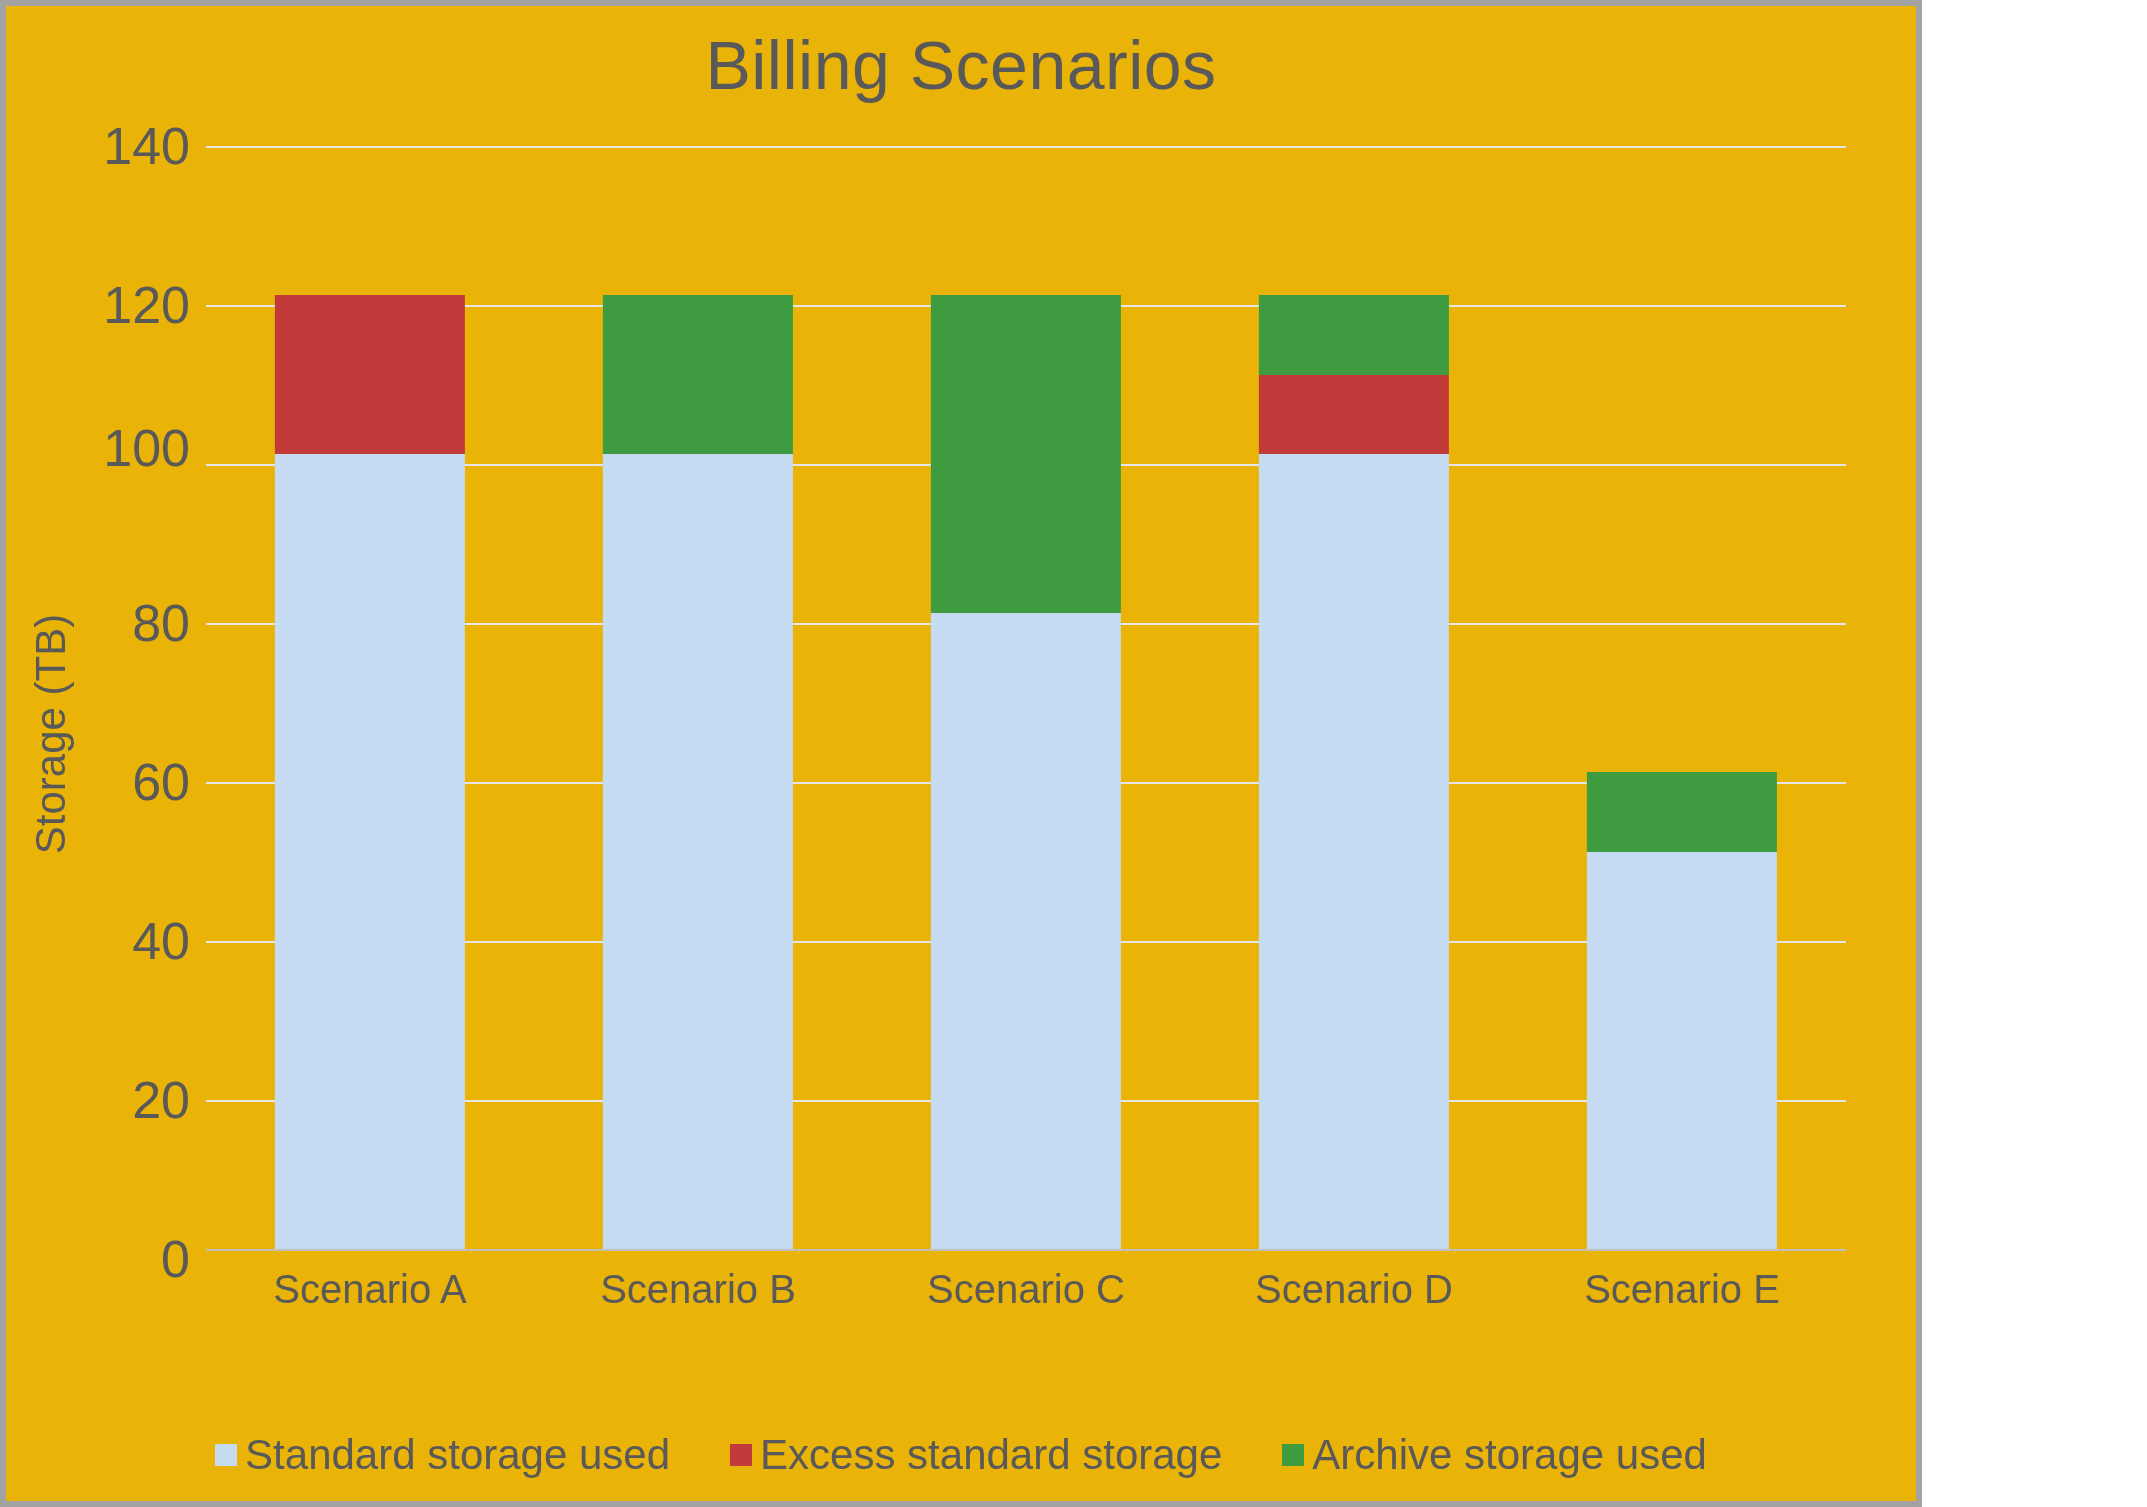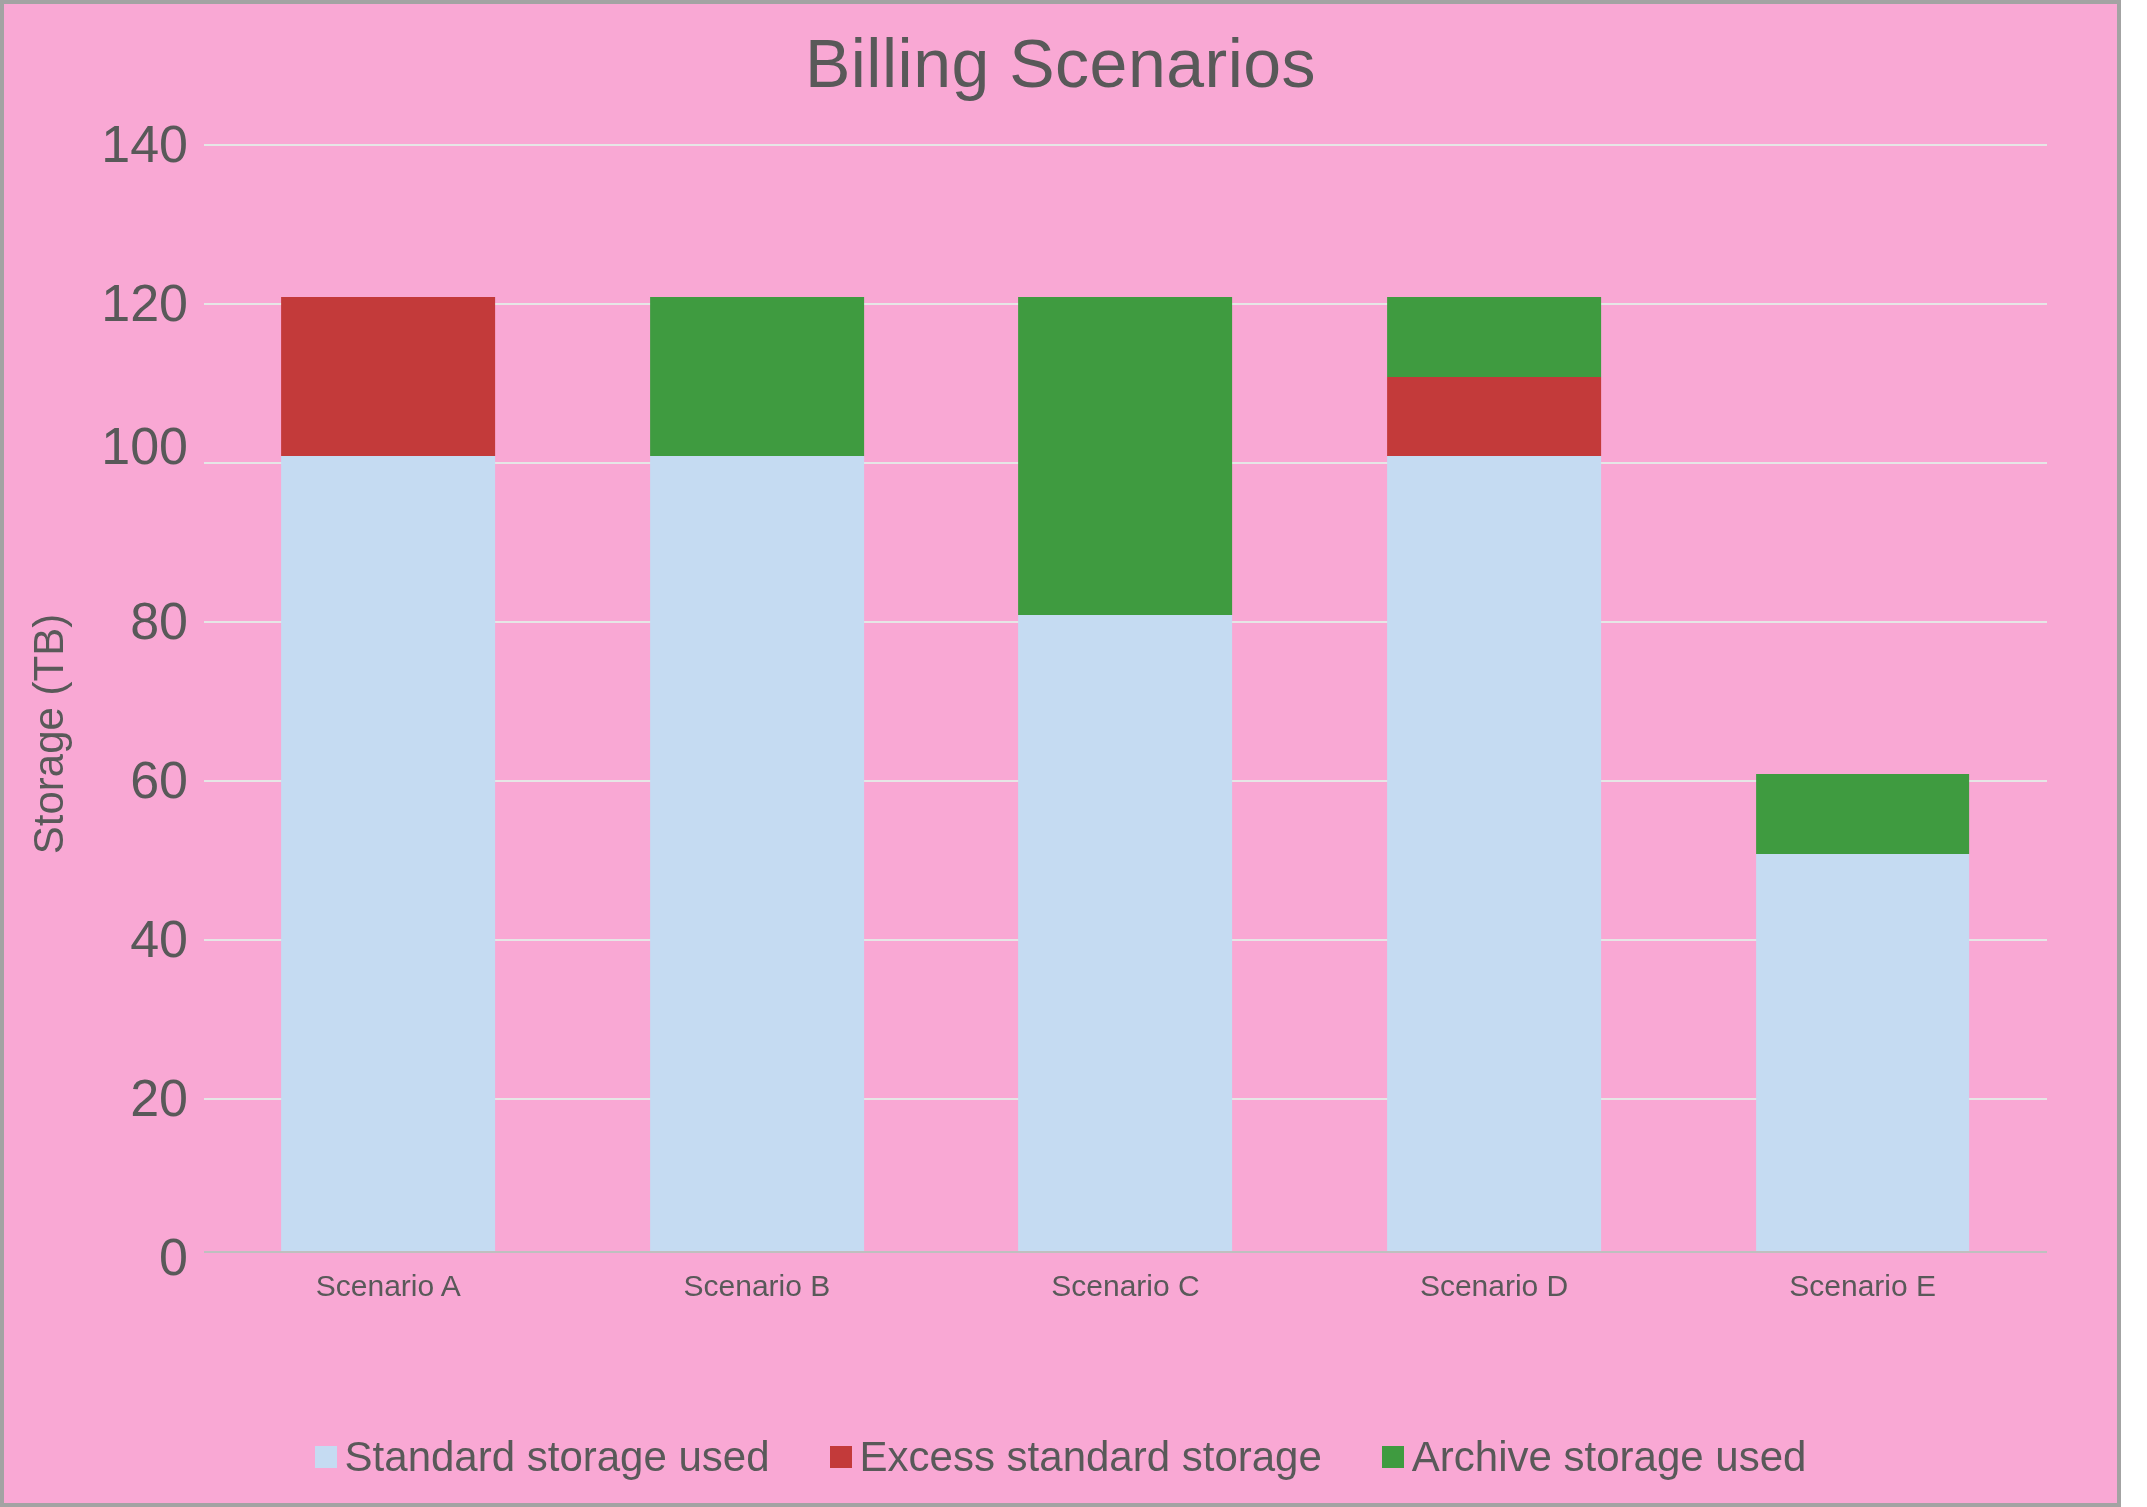--- a/index.html
+++ b/index.html
@@ -6,24 +6,24 @@
     margin: 0;
     padding: 0;
     width: 2147px;
     height: 1507px;
     font-family: "Aptos", "Segoe UI", "Helvetica Neue", Arial, sans-serif;
     background: #ffffff;
     color: #595959;
   }
   .chart-frame {
     box-sizing: border-box;
-    width: 2121px;
+    width: 1922px;
     height: 1507px;
-    border: 4px solid #a3a3a3;
-    background: #f9a8d4;
+    border: 6px solid #a3a3a3;
+    background: #eab308;
     position: relative;
   }
   .chart-title {
     text-align: center;
     font-size: 68px;
     color: #595959;
     font-weight: 400;
     padding-top: 20px;
     letter-spacing: 0.5px;
   }
@@ -95,21 +95,21 @@
   .seg {
     width: 100%;
   }
   .x-tick {
     position: absolute;
     top: 100%;
     left: 0;
     right: 0;
     text-align: center;
     padding-top: 18px;
-    font-size: 30px;
+    font-size: 40px;
     color: #595959;
     white-space: nowrap;
   }
   .legend {
     position: absolute;
     left: 0;
     right: 0;
     bottom: 22px;
     display: flex;
     justify-content: center;

